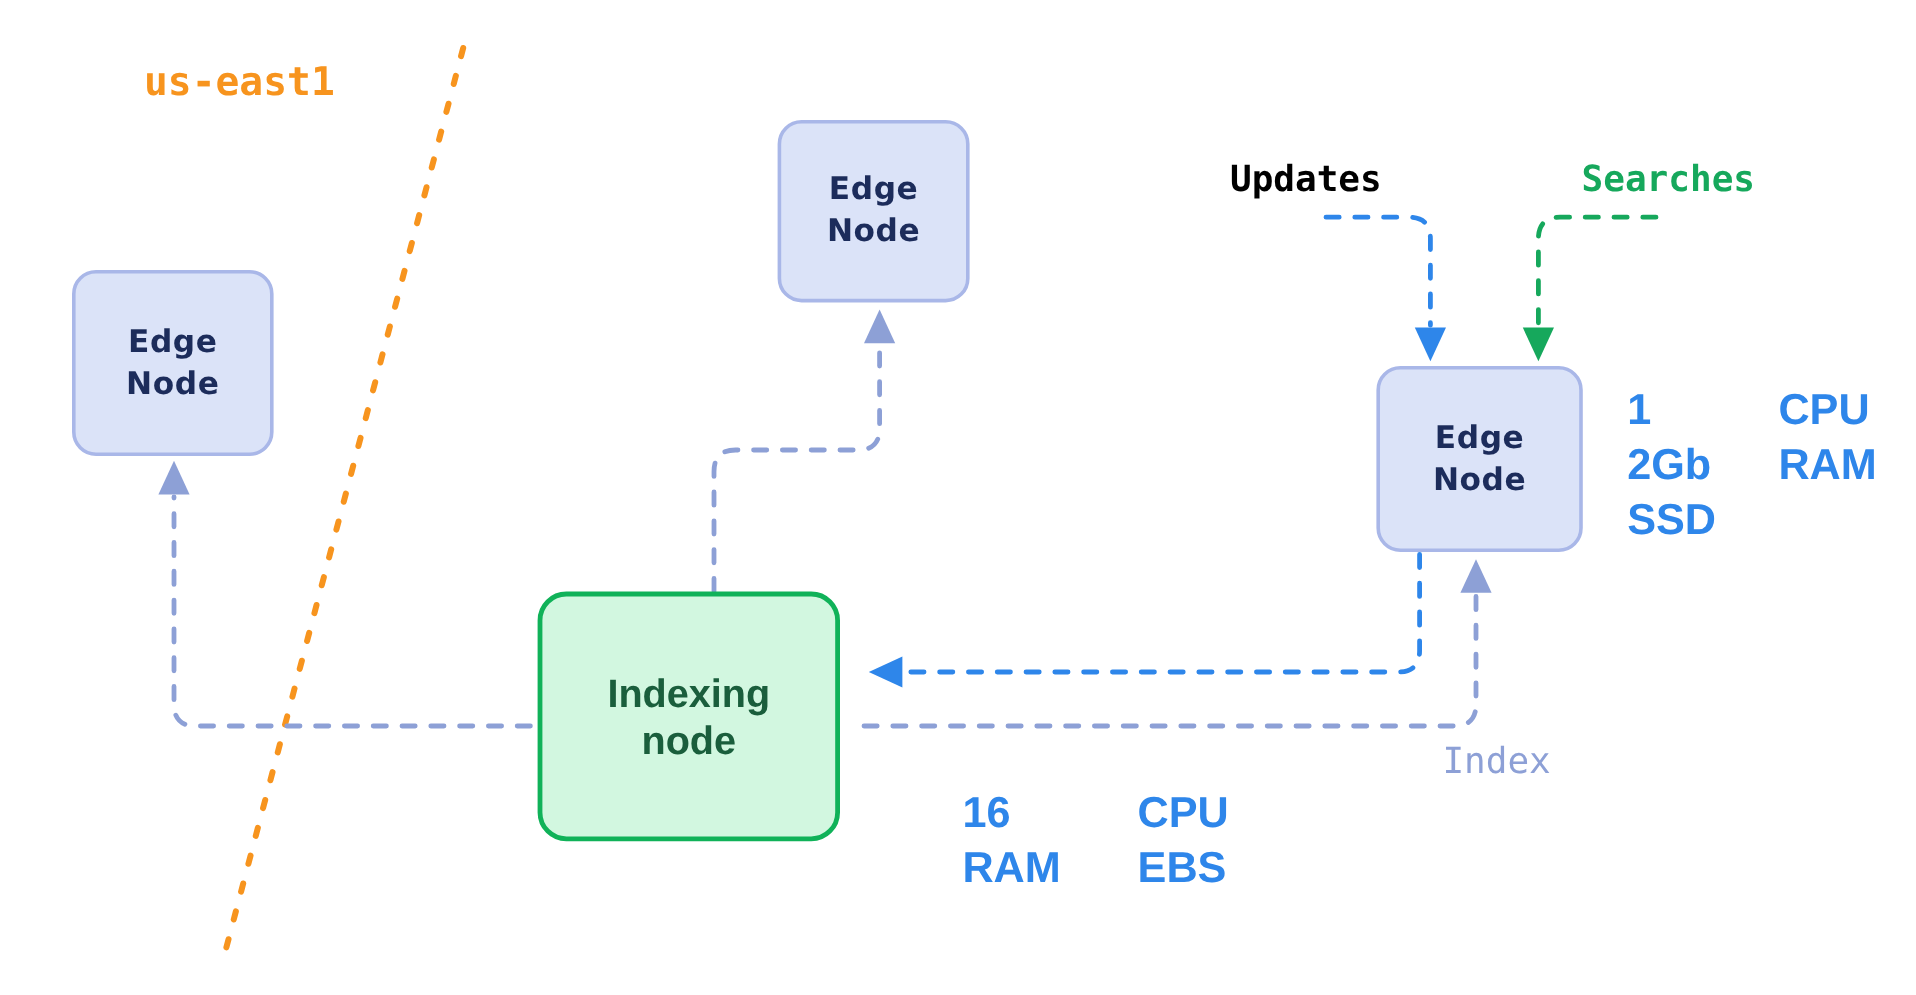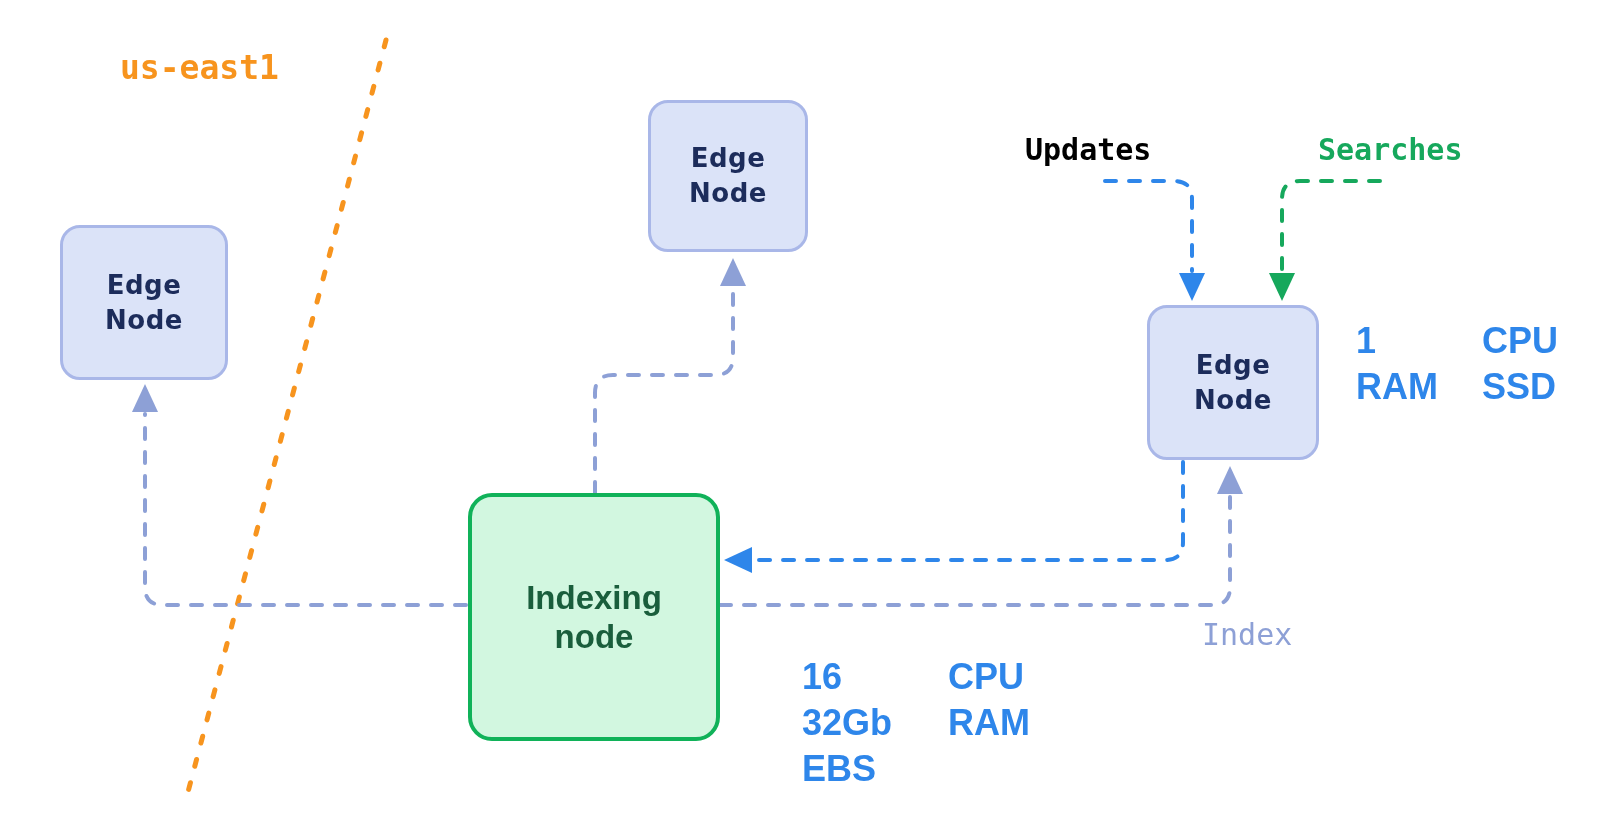--- a/index.html
+++ b/index.html
@@ -106,33 +106,33 @@
   <div class="node edge-node" style="left:648px;top:100px;width:160px;height:152px;">
     <span>Edge</span>
     <span>Node</span>
   </div>
 
   <div class="node edge-node" style="left:1147px;top:305px;width:172px;height:155px;">
     <span>Edge</span>
     <span>Node</span>
   </div>
 
-  <div class="node indexing-node" style="left:468px;top:493px;width:252px;height:248px;">
+  <div class="node indexing-node" style="left:448px;top:493px;width:252px;height:208px;">
     <span>Indexing</span>
     <span>node</span>
   </div>
 
   <div class="specs specs-edge" style="left:1356px;top:318px;">
     <span>1</span>
     <span>CPU</span>
+    <span>2Gb</span>
     <span>RAM</span>
     <span>SSD</span>
   </div>
 
   <div class="specs specs-indexing" style="left:758px;top:654px;margin-left:44px;">
     <span>16</span>
     <span>CPU</span>
-    <span>32Gb</span>
     <span>RAM</span>
     <span>EBS</span>
   </div>
 
 </div>
 
 </body></html>

